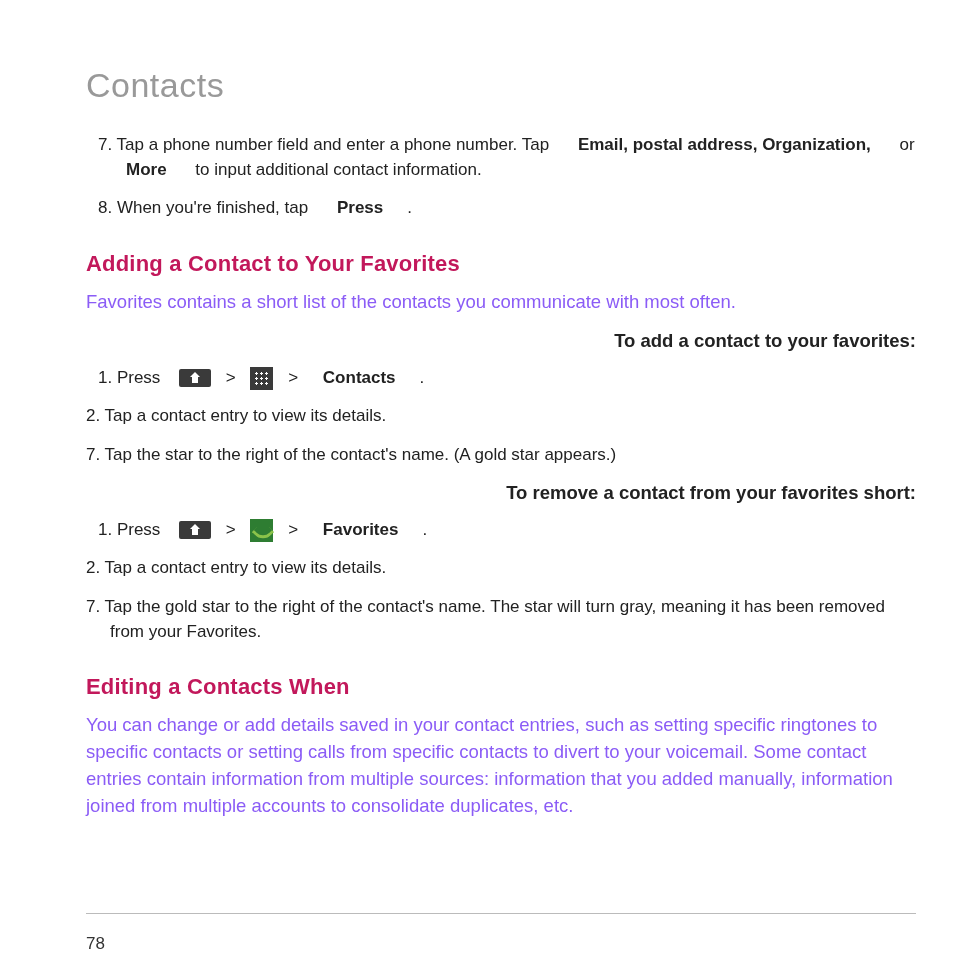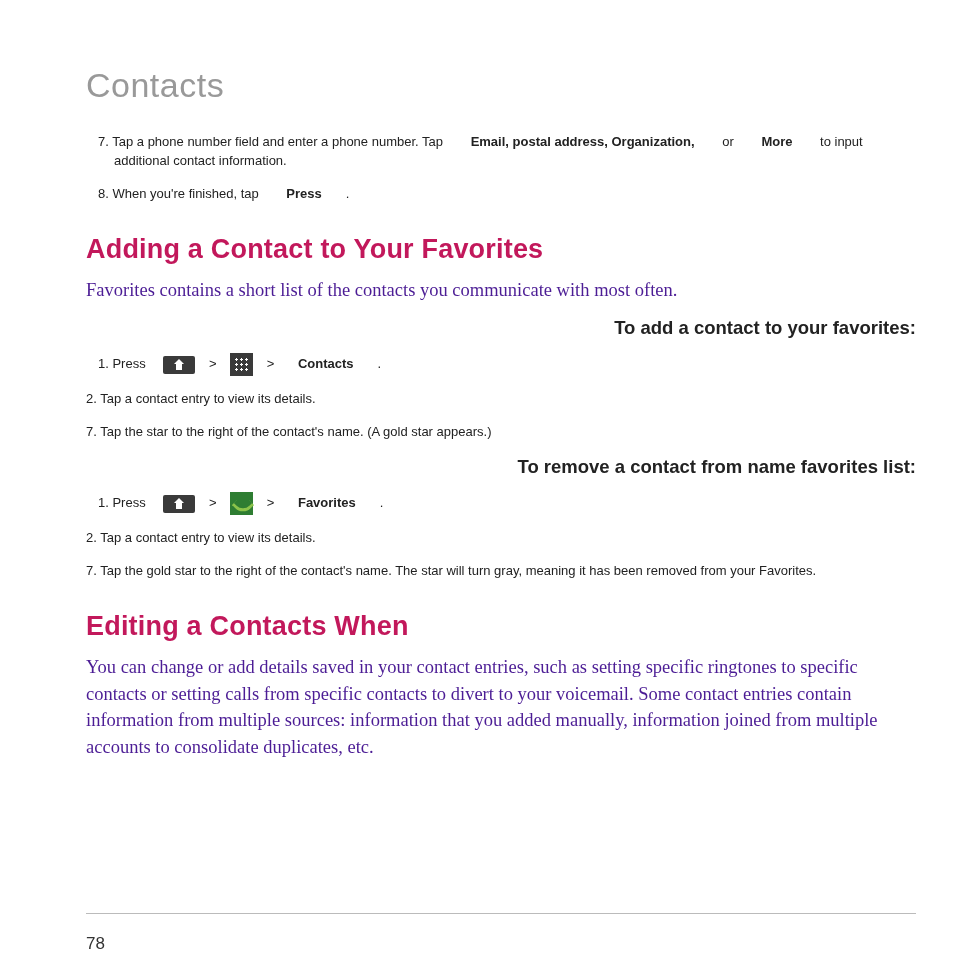--- a/index.html
+++ b/index.html
@@ -17,47 +17,46 @@
       position: relative;
     }
     .page-title {
       font-size: 34px;
       color: #999;
       font-weight: 400;
       margin-bottom: 28px;
       letter-spacing: 0.5px;
     }
     .step {
-      font-size: 13px;
+      font-size: 17px;
       line-height: 1.45;
       margin-bottom: 14px;
       color: #222;
     }
     .step.hanging {
       padding-left: 24px;
       text-indent: -24px;
     }
     .step.indent-more {
       padding-left: 28px;
       text-indent: -28px;
     }
     .heading {
-      font-size: 27px;
+      font-size: 22px;
       color: #c2185b;
       font-weight: 700;
       margin-top: 30px;
       margin-bottom: 12px;
       letter-spacing: 0.2px;
     }
     .intro {
       font-size: 18.5px;
       line-height: 1.45;
-      color: #4c1d95;
+      color: #8b5cf6;
       margin-bottom: 14px;
-      font-family: Liberation Serif, serif;
     }
     .subheading {
       font-size: 18.5px;
       font-weight: 700;
       color: #222;
       margin-bottom: 14px;
       text-align: right;
     }
     .bold {
       font-weight: 700;
@@ -178,21 +177,21 @@
 <p class="subheading">To add a contact to your favorites:</p>
 
 <p class="step hanging">
   <span>1. Press </span><span class="icon-home"></span><span class="gt"> &gt; </span><span class="icon-grid"></span><span class="gt"> &gt; </span><span class="bold">Contacts</span><span>.</span>
 </p>
 
 <p class="step hanging">2. Tap a contact entry to view its details.</p>
 
 <p class="step hanging">7. Tap the star to the right of the contact's name. (A gold star appears.)</p>
 
-<p class="subheading">To remove a contact from name favorites list:</p>
+<p class="subheading">To remove a contact from your favorites short:</p>
 
 <p class="step hanging">
   <span>1. Press </span><span class="icon-home"></span><span class="gt"> &gt; </span><span class="icon-phone"></span><span class="gt"> &gt; </span><span class="bold">Favorites</span><span>.</span>
 </p>
 
 <p class="step hanging">2. Tap a contact entry to view its details.</p>
 
 <p class="step hanging">7. Tap the gold star to the right of the contact's name. The star will turn gray, meaning it has been removed from your Favorites.</p>
 
 <h2 class="heading">Editing a Contacts When</h2>

